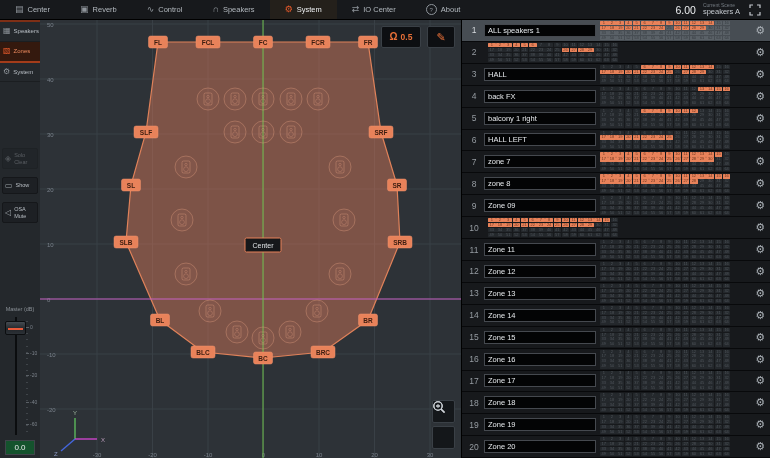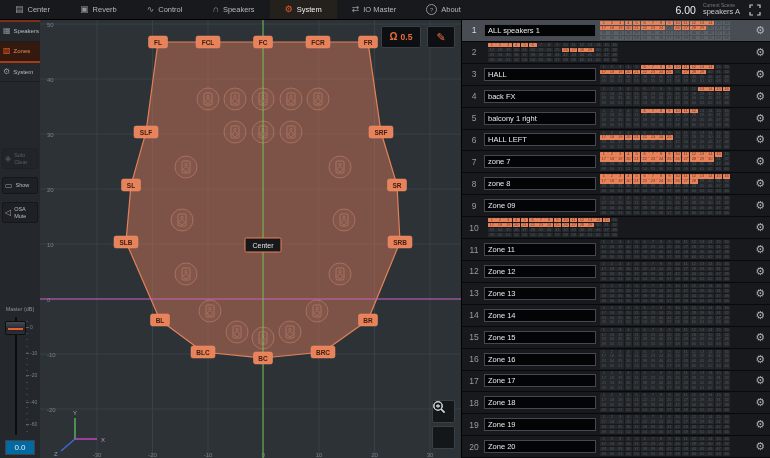--- a/index.html
+++ b/index.html
@@ -38,21 +38,21 @@
   .tool.disabled{opacity:.35;}
   .master{margin-top:auto;display:flex;flex-direction:column;align-items:center;padding-bottom:3px;}
   .master-label{font-size:5.5px;color:#8a9096;margin-bottom:3px;}
   .fader{position:relative;width:40px;height:122px;}
   .fader-track{position:absolute;left:15px;top:2px;bottom:2px;width:2px;background:#0b0d0f;}
   .fader-handle{position:absolute;left:5px;top:6px;width:21px;height:14px;border-radius:2px;
        background:linear-gradient(#454b51,#22262a 60%,#2c3136);border:1px solid #0c0e10;box-sizing:border-box;}
   .fader-handle::after{content:"";position:absolute;left:2px;right:2px;top:6px;height:1.5px;background:#e85a3a;}
   .ftick{position:absolute;left:26px;width:3px;height:1px;background:#5a6066;}
   .ftick-label{position:absolute;left:30px;font-size:5px;color:#7b828a;transform:translateY(-50%);}
-  .master-val{width:28px;height:13px;margin-top:3px;background:#0369a1;border:1px solid #3f444a;
+  .master-val{width:28px;height:13px;margin-top:3px;background:#14532d;border:1px solid #3f444a;
        color:#eceef0;font-size:8px;display:flex;align-items:center;justify-content:center;}
   
   .canvas{flex:1;position:relative;background:#2d3237;overflow:hidden;}
   .canvas svg{position:absolute;inset:0;}
   .canvas-btn{position:absolute;height:22px;background:#0d0f12;border:1px solid #3a4046;border-radius:2px;
       display:flex;align-items:center;justify-content:center;gap:3px;color:#e87038;box-sizing:border-box;}
   .snap-btn{top:6px;right:40px;width:40px;font-size:8.5px;font-weight:bold;}
   .snap-btn .micon{font-size:10px;line-height:1;}
   .pencil-btn{top:6px;right:6px;width:28px;font-size:11px;}
   .zoom-btns{position:absolute;right:6px;bottom:9px;display:flex;flex-direction:column;gap:3px;}
@@ -97,21 +97,21 @@
         <div class="tab">
           <span class="ticon">∩</span>
           <span>Speakers</span>
         </div>
         <div class="tab active">
           <span class="ticon">⚙</span>
           <span>System</span>
         </div>
         <div class="tab">
           <span class="ticon">⇄</span>
-          <span>IO Master</span>
+          <span>IO Center</span>
         </div>
         <div class="tab">
           <span class="about-round">?</span>
           <span>About</span>
         </div>
       </div>
     <div class="menubar-right">
       <span class="scene-val">6.00</span>
       <span class="scene-block">
         <span class="scene-cap">Current Scene</span>

